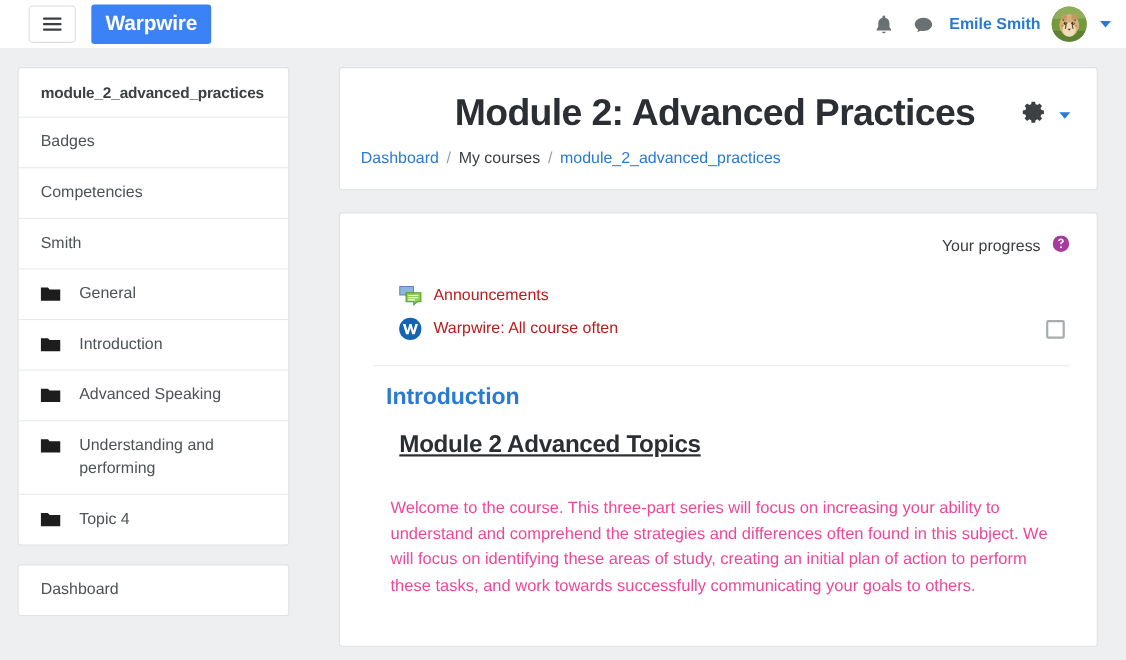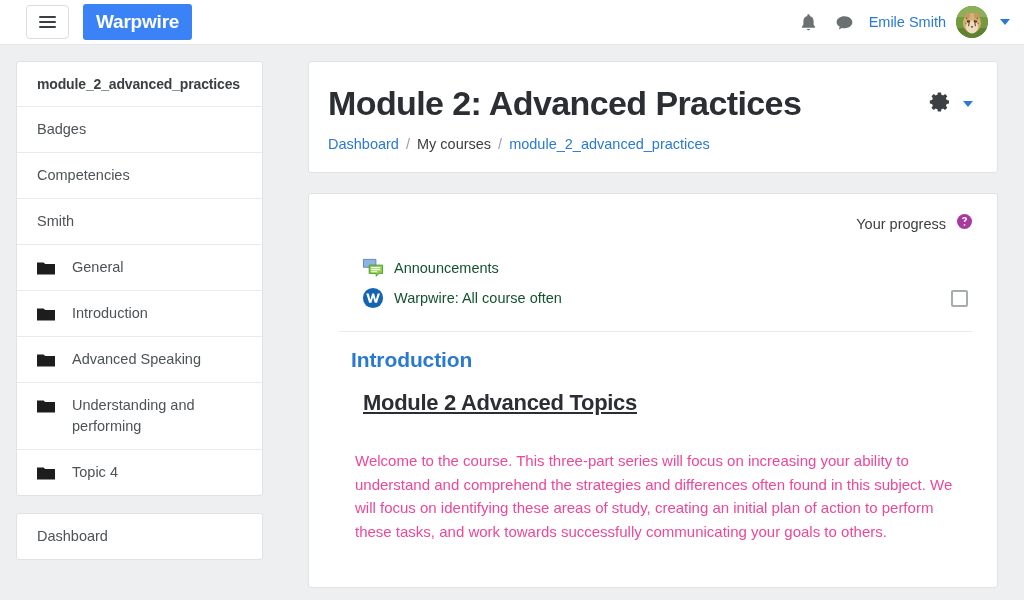--- a/index.html
+++ b/index.html
@@ -53,20 +53,21 @@
     letter-spacing: -0.2px;
     cursor: pointer;
     white-space: nowrap;
   }
   #nav-right {
     margin-left: auto;
     margin-right: 14px;
     display: flex;
     align-items: center;
     gap: 0px;
+    font-weight: bold;
   }
   .nav-icon-btn {
     width: 36px; height: 36px;
     display: flex; align-items: center; justify-content: center;
     cursor: pointer;
     color: #6b7073;
   }
   #user-name {
     color: #2b7ad1;
     font-size: 14.5px;
@@ -142,20 +143,21 @@
   }
   .card {
     background: #ffffff;
     border: 1px solid #e0e2e4;
     border-radius: 3px;
   }
   #header-card {
     padding: 22px 25px 20px 19px;
     position: relative;
     margin-bottom: 20px;
+    text-align: center;
   }
   #page-title {
     font-size: 34px;
     font-weight: bold;
     color: #2b2f33;
     letter-spacing: -0.6px;
     line-height: 1.12;
     margin: 0 0 14px 0;
   }
   #gear-group {
@@ -213,21 +215,21 @@
     min-height: 26px;
   }
   .activity-row .act-icon {
     flex: none;
     width: 24px; height: 24px;
     margin-right: 9px;
     margin-left: 22px;
     display: flex; align-items: center; justify-content: center;
   }
   .activity-row a {
-    color: #14532d;
+    color: #b91c1c;
     font-size: 14.5px;
     text-decoration: none;
     cursor: pointer;
     text-align: right;
   }
   .completion-box {
     margin-left: auto;
     width: 17px; height: 17px;
     border: 2px solid #a7acaf;
     border-radius: 2px;

